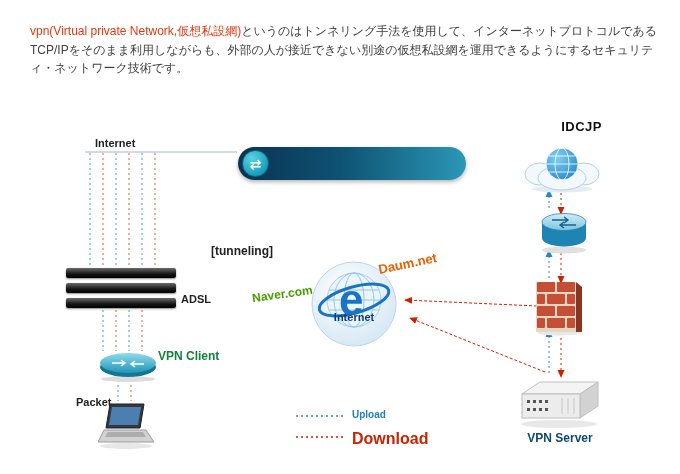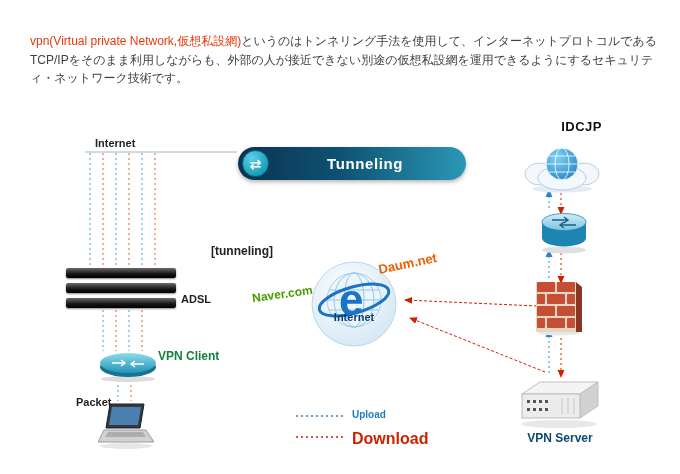--- a/index.html
+++ b/index.html
@@ -3,21 +3,21 @@
 <meta charset="utf-8">
 <style>
   html,body{margin:0;padding:0;background:#fff;}
   .stage{
     position:relative;width:680px;height:474px;background:#fff;overflow:hidden;
     font-family:"Liberation Sans","DejaVu Sans",sans-serif;
   }
   .abs{position:absolute;}
   
   .intro{
-    position:absolute;left:30px;top:20px;width:632px;
+    position:absolute;left:30px;top:10px;width:632px;
     font-size:12px;line-height:1.55;color:#404040;
   }
   .intro .hl{color:#e8380d;}
   
   .sec-title{
     position:absolute;left:30px;top:90px;margin:0;
     font-size:15px;font-weight:bold;color:#009944;letter-spacing:.5px;
   }
   
   .overlay{position:absolute;left:0;top:0;pointer-events:none;}
@@ -108,21 +108,20 @@
     <line x1="537" y1="306" x2="405" y2="300" stroke="#cc2200" stroke-width="1" stroke-dasharray="3 2" marker-end="url(#ar)"></line>
 
     <line x1="296" y1="416" x2="345" y2="416" stroke="#2a86c8" stroke-width="1.4" stroke-dasharray="2 3"></line>
     <line x1="296" y1="437" x2="345" y2="437" stroke="#cc2200" stroke-width="1.4" stroke-dasharray="2 3"></line>
   </svg>
 
   <div class="lbl lbl-internet-line">Internet</div>
 
   <div class="banner">
     <div class="banner-circle">⇄</div>
-    <div class="banner-text">Tunneling</div>
   </div>
 
   <div class="bar b1"></div>
   <div class="bar b2"></div>
   <div class="bar b3"></div>
   <div class="lbl lbl-adsl">ADSL</div>
   <div class="lbl lbl-tunneling">[tunneling]</div>
 
   <svg class="abs" style="left:96px;top:350px;" width="64" height="32" viewBox="0 0 64 32">
     <defs>

